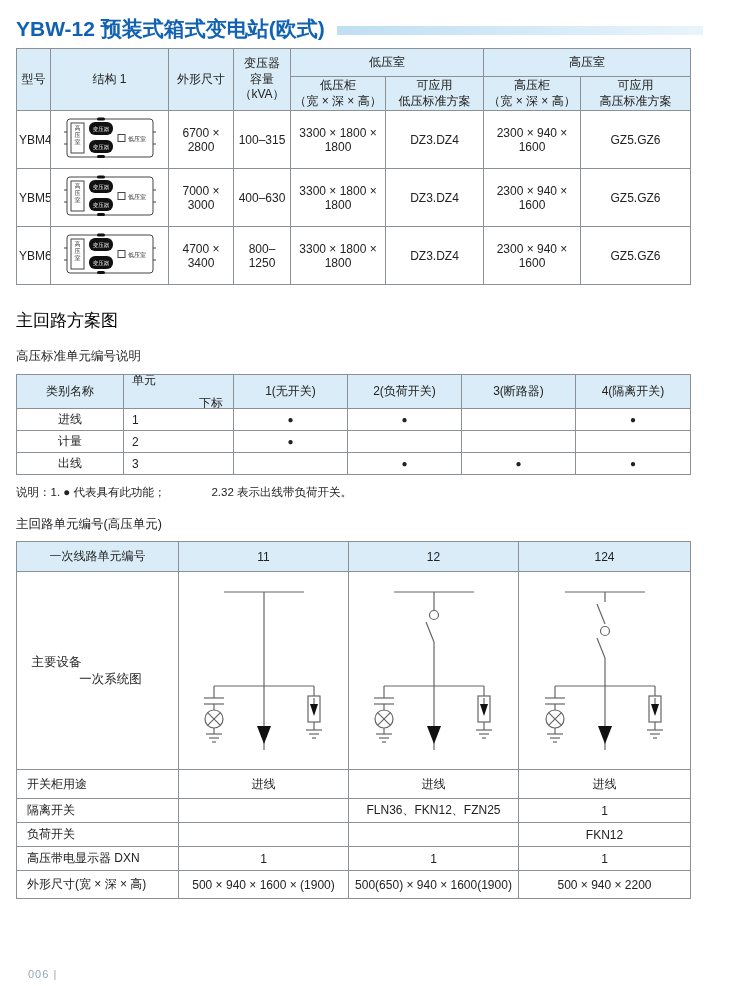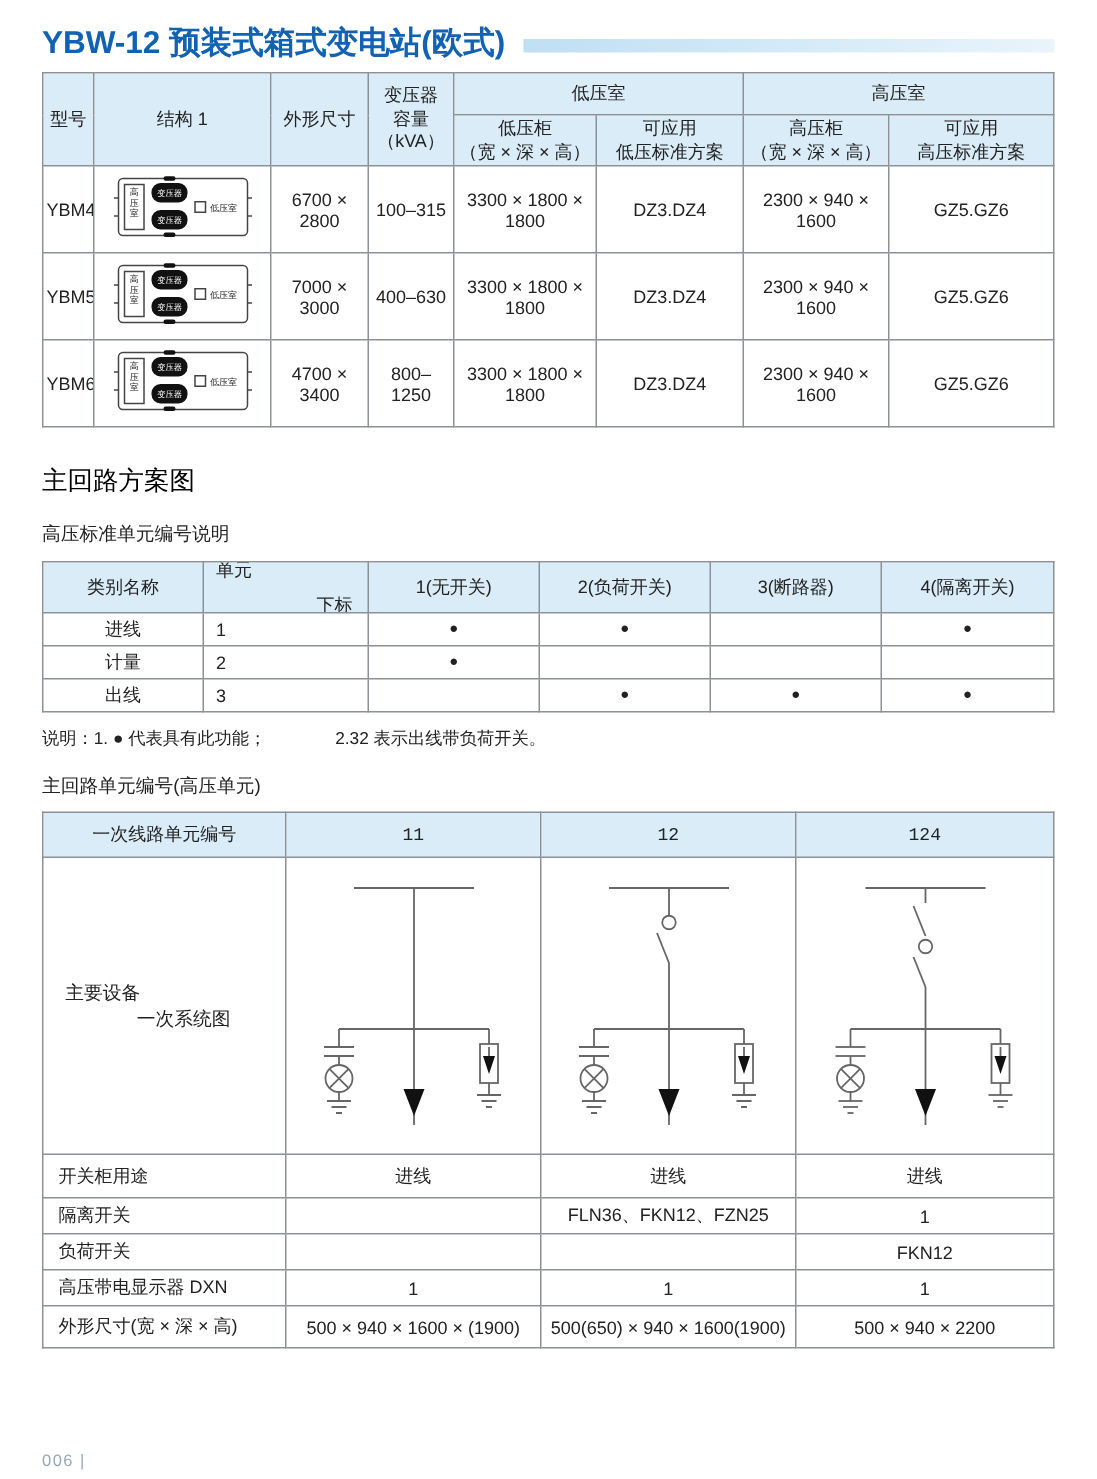--- a/index.html
+++ b/index.html
@@ -1,21 +1,21 @@
 <!DOCTYPE html>
 <html><head>
 <meta charset="utf-8">
 <style>
   * { box-sizing: border-box; }
   html,body { margin:0; padding:0; }
   body {
     width:731px; height:986px; background:#ffffff;
     font-family:"Liberation Sans", sans-serif; color:#222;
   }
-  .page { position:relative; width:731px; height:986px; padding:16px 28px 0 28px; overflow:hidden; }
+  .page { position:relative; width:731px; height:986px; padding:16px 28px 0 16px; overflow:hidden; }
 
   
   .title-row { display:flex; align-items:center; gap:12px; }
   h1 { margin:0; font-size:21px; line-height:26px; color:#1262b3; font-weight:bold; white-space:nowrap; }
   .title-bar { flex:1; height:9px; margin-top:2px; background:linear-gradient(to right,#bfdff3,#e9f4fb); }
 
   .structure-label { margin-top:30px; font-size:12.5px; color:#222; }
 
   table { border-collapse:collapse; width:674px; table-layout:fixed; }
   th,td { border:1px solid #8b9196; font-size:12px; text-align:center; padding:1px 2px; font-weight:normal; color:#222; overflow:hidden; }
@@ -41,21 +41,21 @@
     background:linear-gradient(to bottom right,
       transparent calc(50% - 0.5px), #8b9196 calc(50% - 0.5px),
       #8b9196 calc(50% + 0.5px), transparent calc(50% + 0.5px)); }
   .corner-top { position:absolute; top:3px; right:10px; font-size:12px;margin-left:32px; }
   .corner-bottom { position:absolute; bottom:3px; left:8px; font-size:12px; }
 
   .note-line { margin-top:10px; font-size:11.5px; color:#222; }
   .note-line span + span { margin-left:46px; }
 
   #circuit-table { margin-top:8px; }
-  #circuit-table thead tr { height:30px;font-family:Liberation Mono, monospace; }
+  #circuit-table thead tr { height:30px; }
   .diagram-row { height:198px; }
   .diagram-row td { vertical-align:middle; padding:0; }
   .sys-label { position:absolute; top:26%; left:58%; transform:translateX(-50%); font-size:12.5px; white-space:nowrap; }
   .equip-label { position:absolute; bottom:16%; left:9%; font-size:12.5px; white-space:nowrap; }
   #circuit-table .row-label { text-align:left; padding-left:10px; }
 
   .footer { position:absolute; left:28px; bottom:6px; font-size:11px; color:#97a9b6; letter-spacing:1px; }
 </style>
 </head>
 <body>

